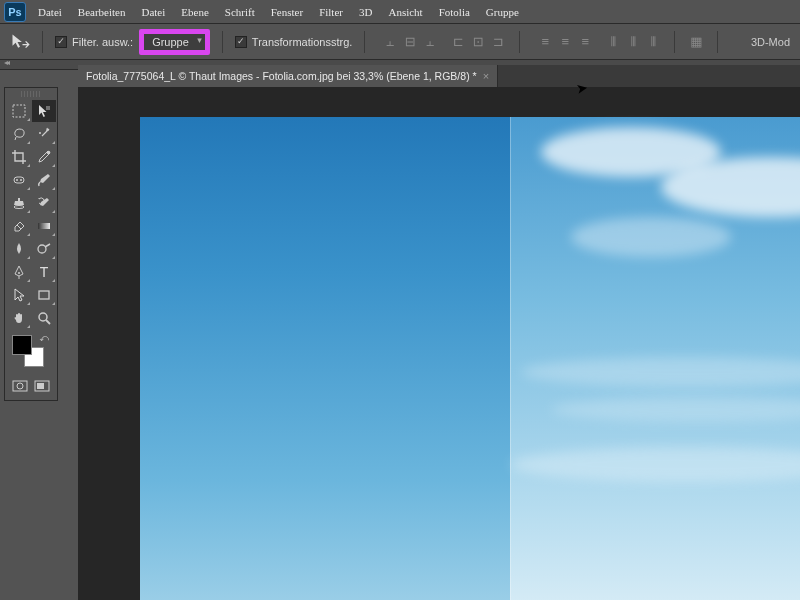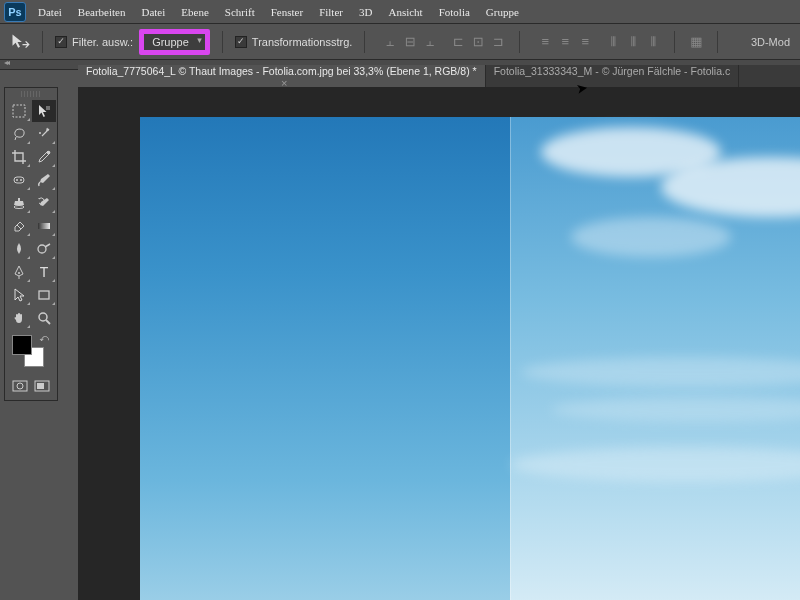--- a/index.html
+++ b/index.html
@@ -20,21 +20,21 @@
 .dropdown::after { content: "▾"; position: absolute; right: 3px; top: 1px; font-size: 9px; color: #aaa; }
 .align-group { display: flex; gap: 2px; margin-left: 4px; }
 .align-btn { width: 18px; height: 18px; display: flex; align-items: center; justify-content: center; color: #888; font-size: 13px; }
 
 
 .collapse-strip { height: 10px; background: #4a4a4a; border-bottom: 1px solid #2a2a2a; position: relative; }
 .collapse-strip::before { content: "◂◂"; position: absolute; left: 4px; top: -2px; font-size: 8px; color: #999; letter-spacing: -2px; }
 
 
 .tabbar { position: absolute; top: 65px; left: 78px; right: 0; height: 22px; background: #3a3a3a; display: flex; align-items: stretch; overflow: hidden; }
-.tab { display: flex; align-items: center; padding: 0 8px; font-size: 10.5px; color: #aaa; border-right: 1px solid #2a2a2a; white-space: nowrap; cursor: pointer; flex-direction: column; }
+.tab { display: flex; align-items: center; padding: 0 8px; font-size: 10.5px; color: #aaa; border-right: 1px solid #2a2a2a; white-space: nowrap; cursor: pointer; }
 .tab.active { background: #535353; color: #e8e8e8; }
 .tab-close { margin-left: 6px; font-size: 11px; color: #999; }
 
 
 .tools-panel { position: absolute; top: 87px; left: 4px; width: 54px; background: #535353; border: 1px solid #2a2a2a; padding: 3px 2px; }
 .tools-grip { height: 6px; background: repeating-linear-gradient(90deg, #666 0 1px, transparent 1px 3px); margin: 0 14px 3px; }
 .tool-grid { display: grid; grid-template-columns: 1fr 1fr; gap: 1px; }
 .tool { width: 24px; height: 22px; display: flex; align-items: center; justify-content: center; color: #ddd; position: relative; cursor: pointer; }
 .tool.sel { background: #2a2a2a; }
 .tool svg { width: 16px; height: 16px; }
@@ -120,23 +120,20 @@
   <span style="color:#ccc;font-size:11px;margin-left:auto">3D-Mod</span>
 </div>
 
 <div class="collapse-strip"></div>
 
 <div class="tabbar">
   <div class="tab active">
     <span>Fotolia_7775064_L © Thaut Images - Fotolia.com.jpg bei 33,3% (Ebene 1, RGB/8) *</span>
     <span class="tab-close">×</span>
   </div>
-  <div class="tab">
-    <span>Fotolia_31333343_M - © Jürgen Fälchle - Fotolia.c</span>
-  </div>
 </div>
 
 <div class="tools-panel">
   <div class="tools-grip"></div>
   <div class="tool-grid">
     <div class="tool">
         <svg viewBox="0 0 16 16">
           <rect x="2" y="2" width="12" height="12" fill="none" stroke="#ccc" stroke-dasharray="2 1.5"></rect>
         </svg>
         <span class="tool-tri"></span>

